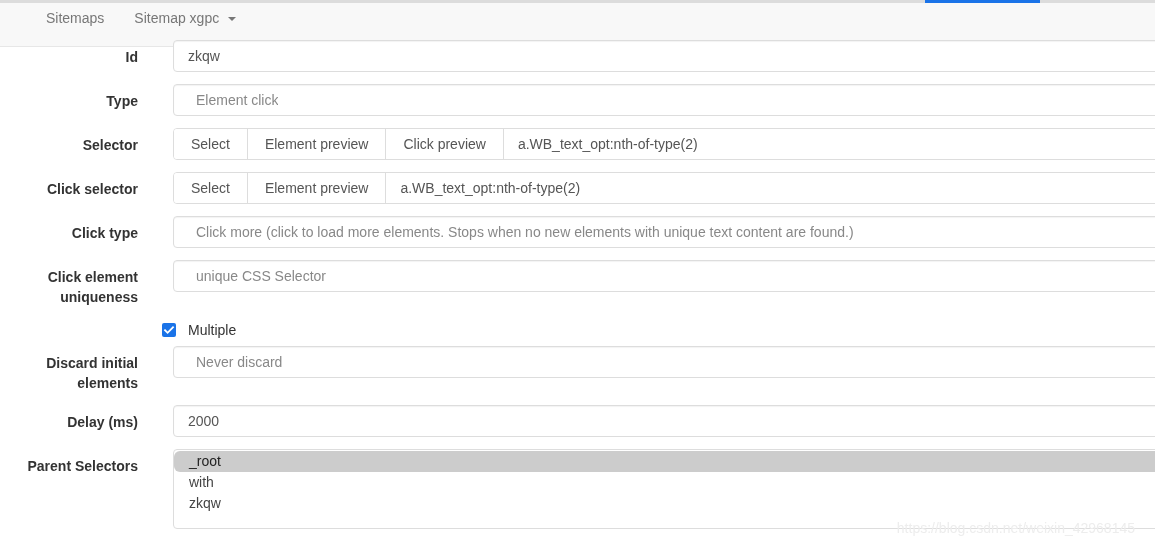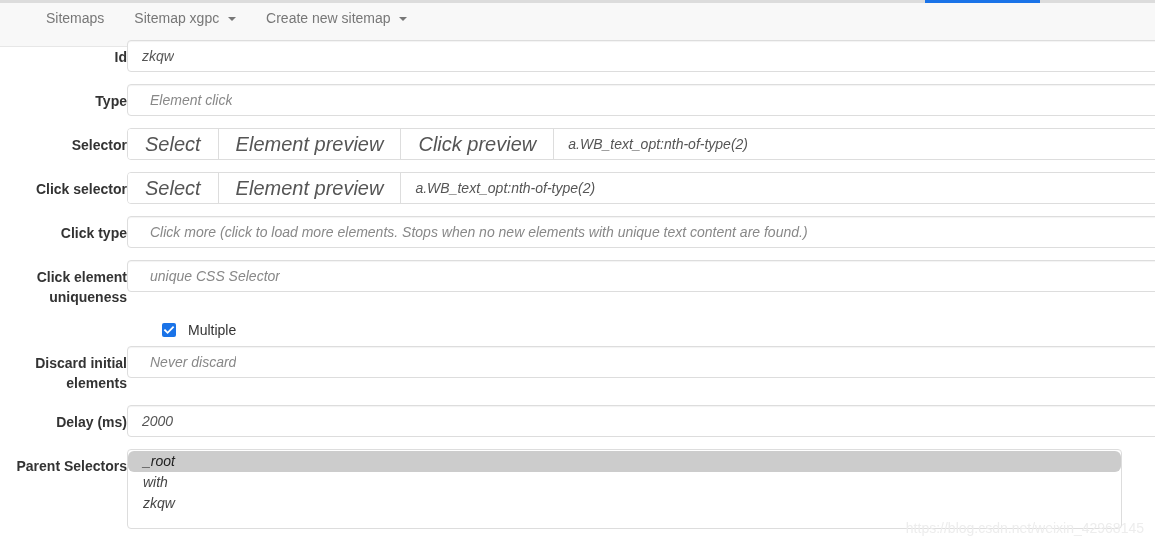--- a/index.html
+++ b/index.html
@@ -87,25 +87,26 @@
   .form-label {
     width: 127px;
     min-width: 127px;
     text-align: right;
     font-weight: bold;
     font-size: 14px;
     color: #333333;
     line-height: 1.45;
     padding-top: 7px;
     word-wrap: break-word;
+    padding-left: 11px;
   }
   .field-wrap {
+    margin-left: 35px;
     flex: 1;
     min-width: 0;
-    font-style: italic;
   }
 
   .control {
     box-sizing: border-box;
     height: 32px;
     width: 1040px;
     border: 1px solid #dddddd;
     border-radius: 4px;
     background: #ffffff;
     box-shadow: inset 0 1px 1px rgba(0,0,0,.05);
@@ -135,21 +136,21 @@
     overflow: hidden;
   }
   .ig-btn {
     display: flex;
     align-items: center;
     justify-content: center;
     padding: 0 17px;
     border-right: 1px solid #dddddd;
     background: #ffffff;
     color: #555555;
-    font-size: 20px;
+    font-size: 14px;
     white-space: nowrap;
     cursor: pointer;
     user-select: none;
   }
   .ig-value {
     display: flex;
     align-items: center;
     padding: 0 14px;
     color: #555555;
     font-size: 14px;
@@ -204,21 +205,21 @@
   }
   .listbox-option.selected {
     background: #cccccc;
     color: #222222;
     border-radius: 6px;
   }
 
   
   #watermark {
     position: absolute;
-    right: 11px;
+    right: 20px;
     bottom: 11px;
     color: #ededed;
     font-size: 14px;
     white-space: nowrap;
     user-select: none;
   }
 </style>
 </head>
 <body>
 
@@ -228,24 +229,20 @@
 
 <div id="navbar">
   <div id="navbar-inner">
     <a class="nav-item">
       <span>Sitemaps</span>
     </a>
     <a class="nav-item">
       <span>Sitemap xgpc</span>
       <span class="caret"></span>
     </a>
-    <a class="nav-item">
-      <span>Create new sitemap</span>
-      <span class="caret"></span>
-    </a>
   </div>
 </div>
 
 <div id="form-area">
 
   <div class="form-row">
     <div class="form-label">Id</div>
     <div class="field-wrap">
       <div class="control">
         <span class="control-text value">zkqw</span>

